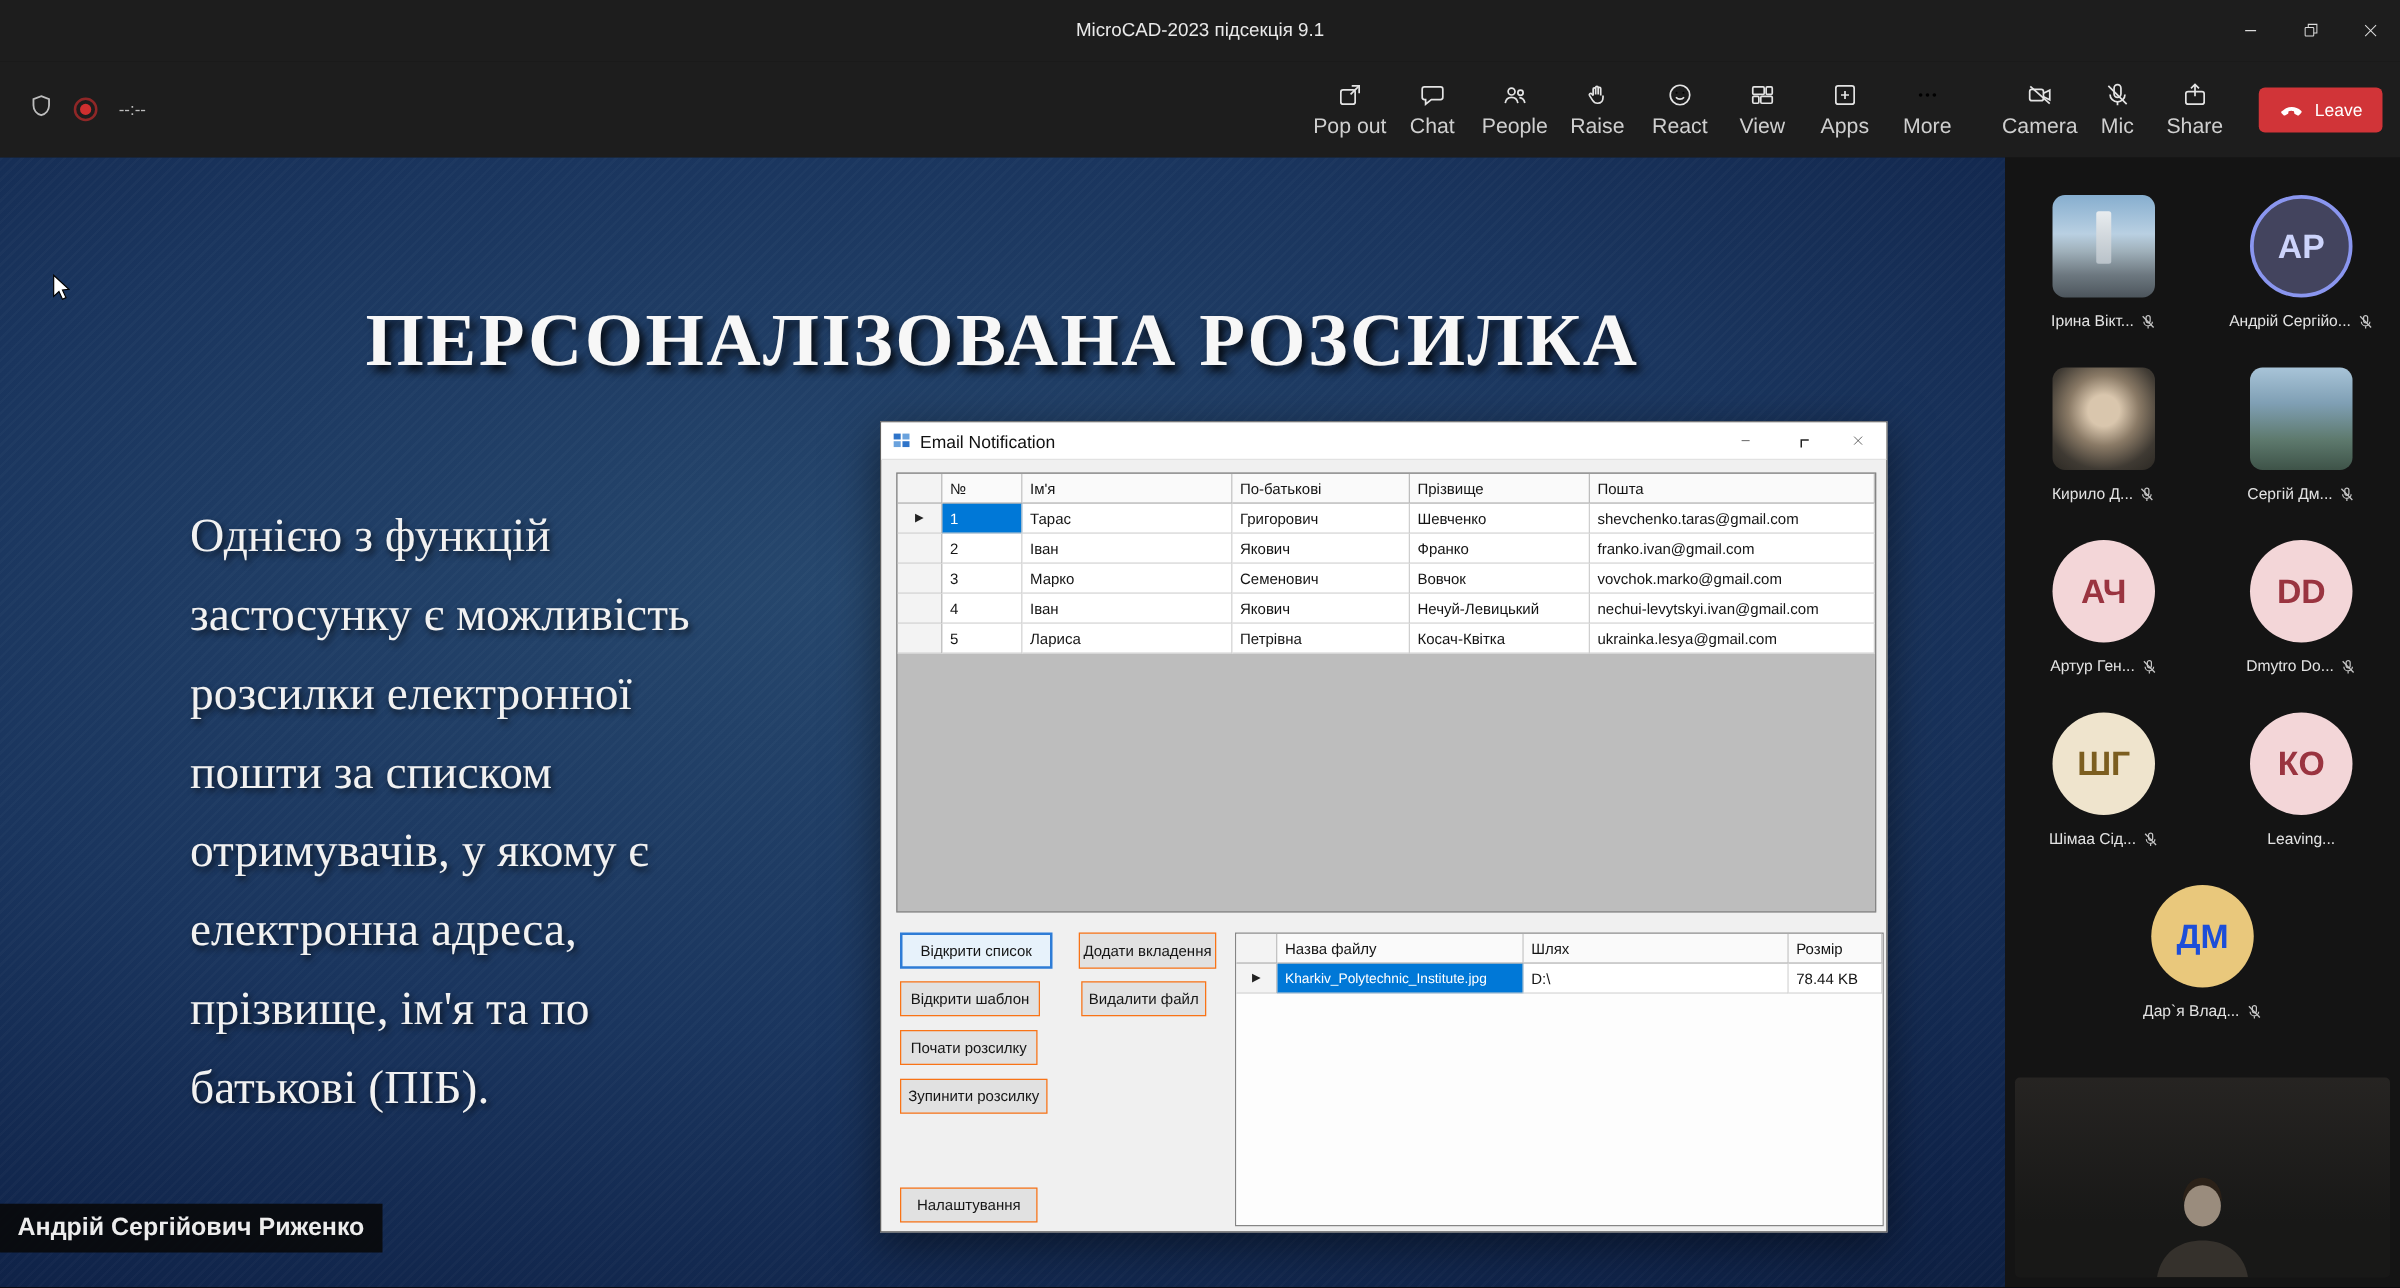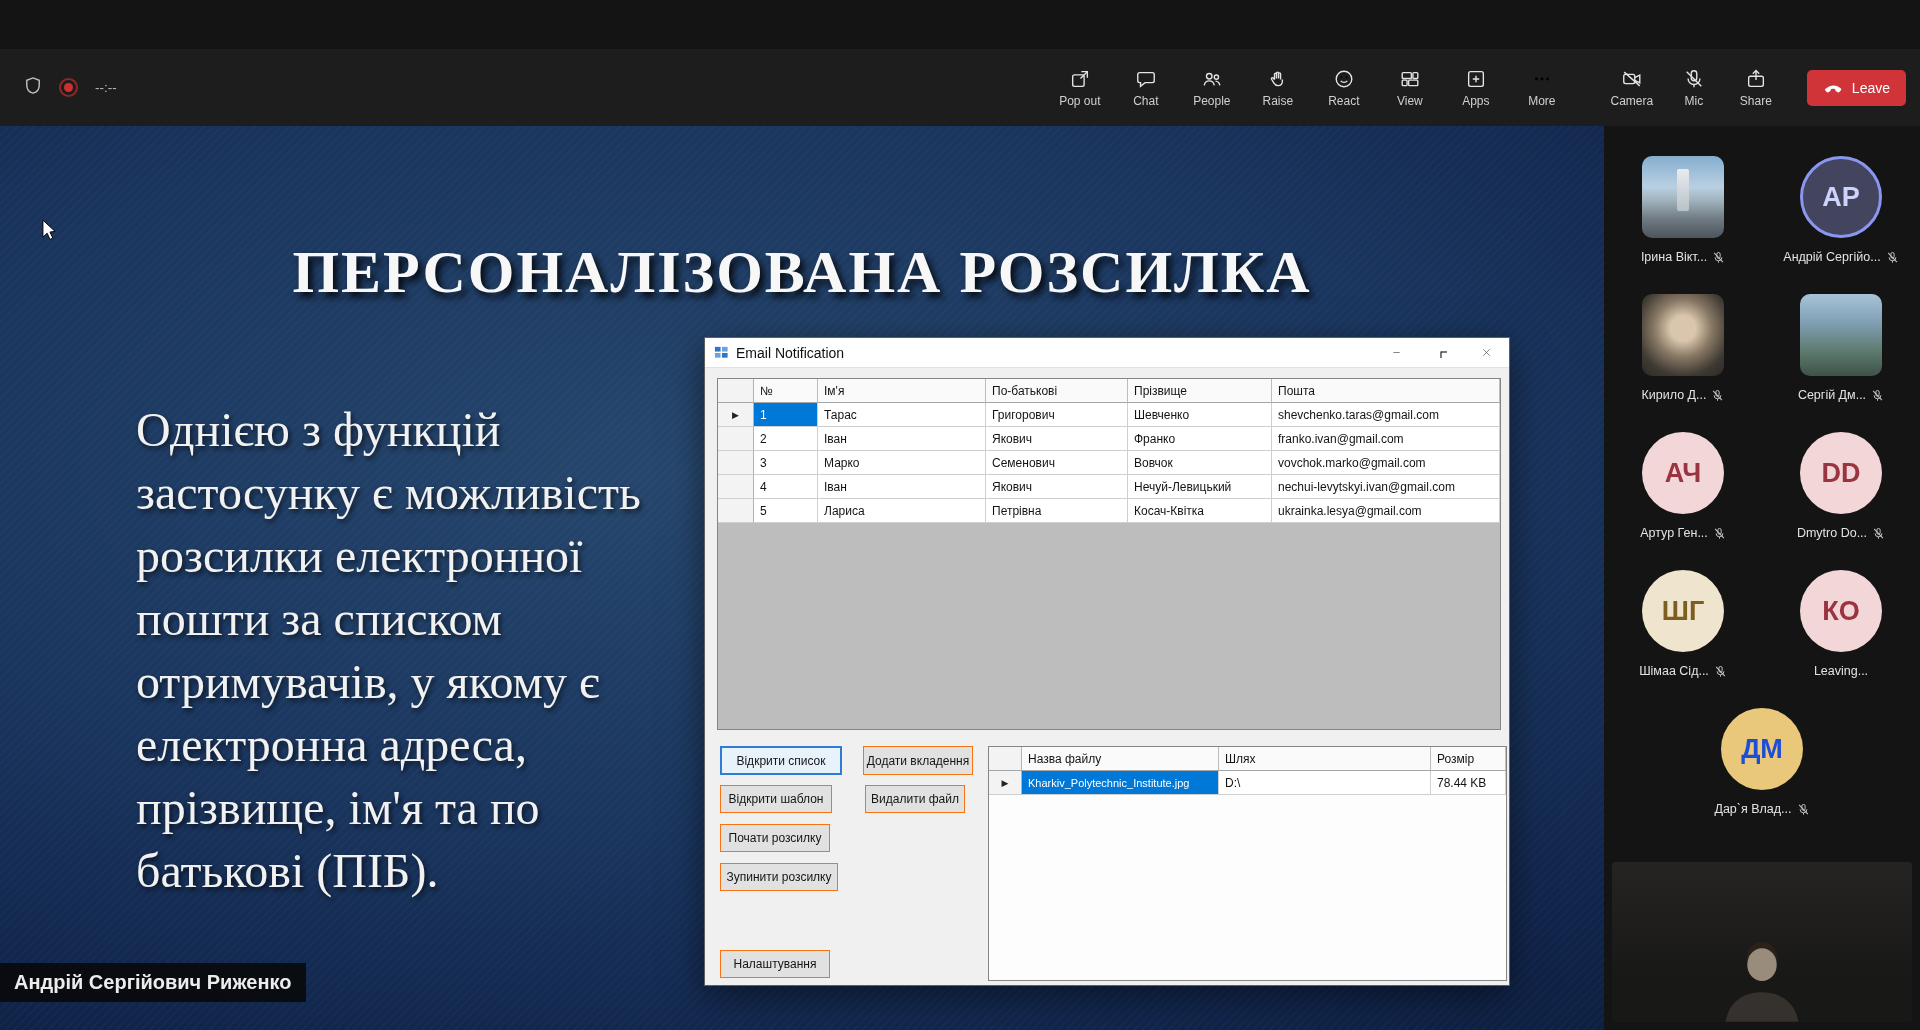--- a/index.html
+++ b/index.html
@@ -18,38 +18,38 @@
   
   .toolbar { position:absolute; top:49px; left:0; right:0; height:77px; background:#1d1d1d; }
   .tb-left { position:absolute; left:22px; top:0; height:77px; display:flex; align-items:center; gap:15px; }
   .shield svg { width:22px; height:22px; stroke:#bdbdbd; fill:none; stroke-width:1.6; }
   .rec { width:19px; height:19px; border-radius:50%; border:2px solid #8f2727; position:relative; }
   .rec::after { content:""; position:absolute; inset:3px; border-radius:50%; background:#cf2f2f; }
   .timer { color:#bdbdbd; font-size:13.5px; margin-left:2px; }
   .tb-right { position:absolute; right:14px; top:0; height:77px; display:flex; align-items:center; }
   .tbtn { width:66px; display:flex; flex-direction:column; align-items:center; gap:4px; }
   .tbtn svg { width:22px; height:22px; stroke:#e4e4e4; fill:none; stroke-width:1.5; }
-  .tlabel { font-size:12px; color:#cfcfcf; white-space:nowrap; }
+  .tlabel { font-size:17px; color:#cfcfcf; white-space:nowrap; }
   .devices { margin-left:26px; display:flex; }
   .devices .tbtn { width:62px; }
   .leave-btn { margin-left:20px; height:36px; padding:0 16px; background:#d13438; border-radius:5px;
                display:flex; align-items:center; gap:8px; color:#fff; font-size:14px; }
   .leave-btn svg { width:21px; height:21px; fill:#fff; stroke:none; }
 
   
   .stage { position:absolute; left:0; top:126px; width:1604px; height:904px; overflow:hidden;
            background: radial-gradient(115% 95% at 42% 38%, #26476d 0%, #1a355e 42%, #10244a 72%, #0a1832 100%); }
   .stage::before { content:""; position:absolute; inset:0; pointer-events:none;
            background: repeating-linear-gradient(135deg, rgba(255,255,255,.02) 0 2px, transparent 2px 6px); }
   .cursor { position:absolute; left:42px; top:93px; z-index:5; }
   .slide-title { position:absolute; left:0; top:112px; width:100%; text-align:center;
            font-family:"Liberation Serif","DejaVu Serif",serif; font-weight:bold; font-size:60px;
            letter-spacing:2px; color:#f7f7f7; text-shadow:4px 5px 7px rgba(0,0,0,.85); }
-  .slide-body { position:absolute; left:136px; top:272px;
-           font-family:"Liberation Serif","DejaVu Serif",serif; font-size:48px; line-height:63px;
+  .slide-body { position:absolute; left:152px; top:272px;
+           font-family:"Liberation Serif","DejaVu Serif",serif; font-size:38px; line-height:63px;
            color:#f1f1f1; text-shadow:2px 3px 5px rgba(0,0,0,.65); }
   .presenter { position:absolute; left:0; bottom:28px; background:rgba(8,8,8,.88); color:#ececec;
            font-size:20px; padding:8px 14px; z-index:6;font-weight:bold; }
 
   
   .appwin { position:absolute; left:704px; top:211px; width:806px; height:649px; background:#f0f0f0;
             border:1px solid #5f5f5f; box-shadow:0 10px 34px rgba(0,0,0,.5); z-index:4; }
   .aw-titlebar { position:absolute; top:0; left:0; right:0; height:30px; background:#fff;
             display:flex; align-items:center; padding-left:9px; border-bottom:1px solid #e2e2e2; }
   .aw-icon svg { width:15px; height:15px; display:block; }
@@ -189,20 +189,40 @@
   <symbol id="i-micoff-s" viewBox="0 0 16 16">
       <rect x="6" y="1.8" width="4" height="7.2" rx="2" fill="none" stroke="currentColor" stroke-width="1.2"></rect>
       <path d="M3.8 7.8a4.2 4.2 0 008.4 0" fill="none" stroke="currentColor" stroke-width="1.2"></path>
       <line x1="8" y1="12.2" x2="8" y2="14.4" stroke="currentColor" stroke-width="1.2"></line>
       <line x1="2.6" y1="2.4" x2="13.4" y2="13.6" stroke="currentColor" stroke-width="1.3"></line>
     </symbol>
 </svg>
 
 <div id="root">
 
+  <div class="titlebar">
+    <div class="tb-title">MicroCAD-2023 підсекція 9.1</div>
+    <div class="win-controls">
+      <div class="wc">
+          <svg>
+            <use href="#i-min"></use>
+          </svg>
+        </div>
+      <div class="wc">
+          <svg>
+            <use href="#i-restore"></use>
+          </svg>
+        </div>
+      <div class="wc">
+          <svg>
+            <use href="#i-close"></use>
+          </svg>
+        </div>
+    </div>
+  </div>
 
   <div class="toolbar">
     <div class="tb-left">
       <span class="shield"><svg fill="none" stroke-width="1.6">
             <use href="#i-shield"></use>
           </svg></span>
       <span class="rec"></span>
       <span class="timer">--:--</span>
     </div>
     <div class="tb-right">

